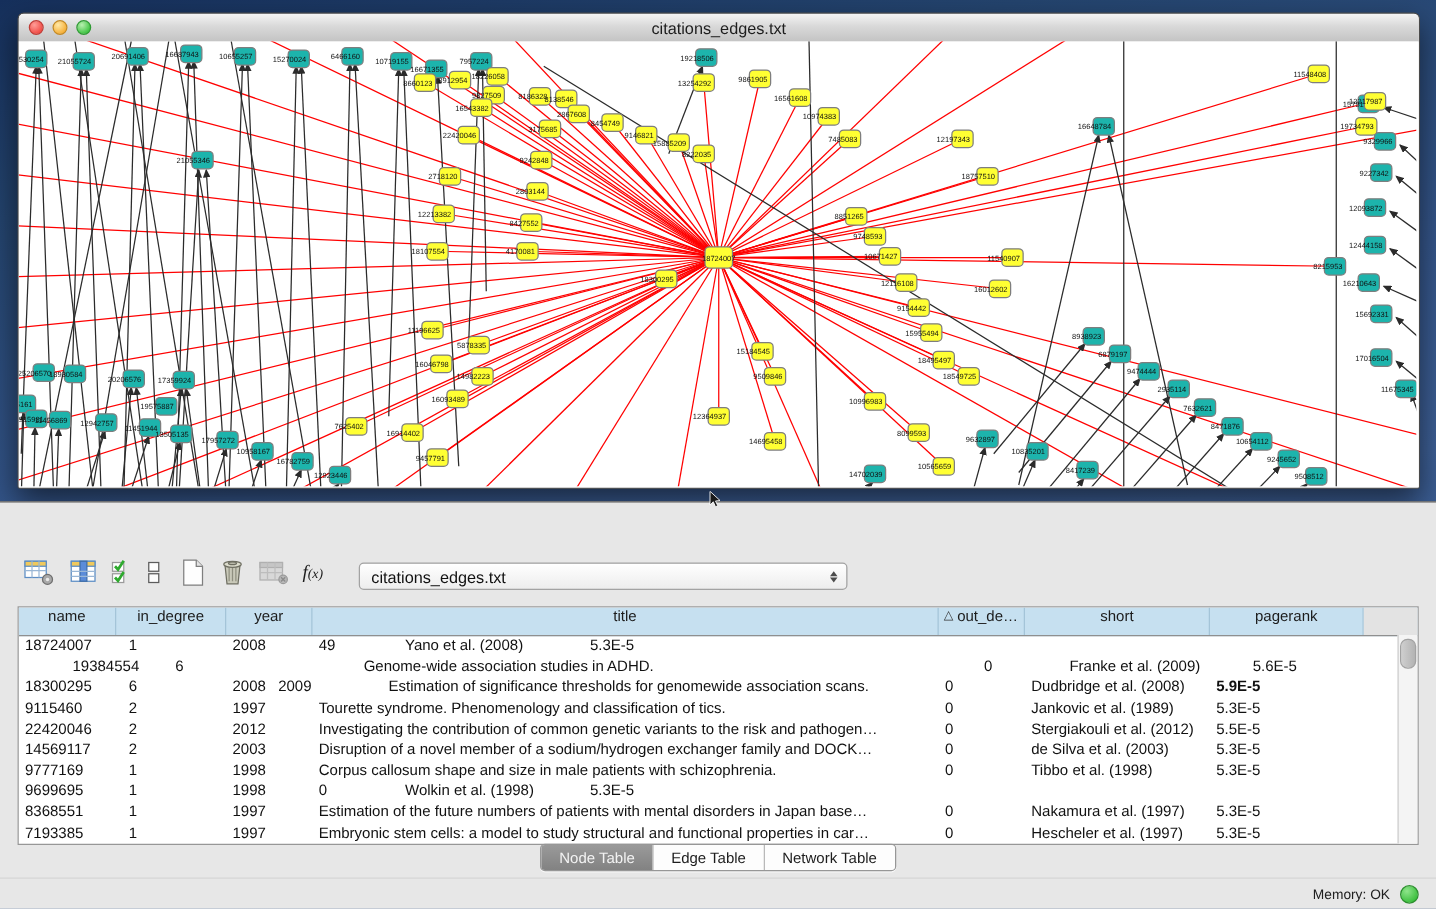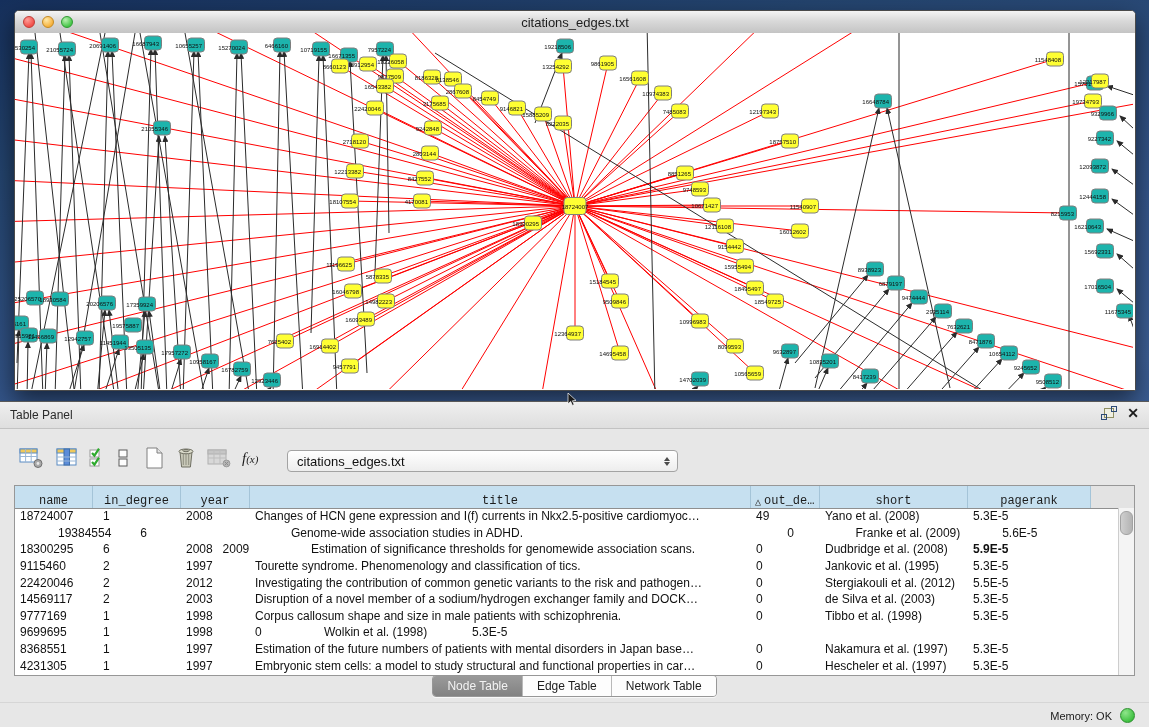--- a/index.html
+++ b/index.html
@@ -45,22 +45,22 @@
       box-shadow:inset 0 1px 0 #fff;}
   .combo .val{margin-left:9px;flex:1;}
   .combo .arrows{display:flex;flex-direction:column;align-items:center;margin-right:7px;gap:1px;}
   .combo .arrows span{width:0;height:0;border-left:3.5px solid transparent;border-right:3.5px solid transparent;}
   .combo .arrows .up{border-bottom:4px solid #4c4c4c;}
   .combo .arrows .dn{border-top:4px solid #4c4c4c;}
   
   .datatable{position:absolute;left:14px;top:83px;width:1121px;height:191px;box-sizing:border-box;
       border:1px solid #979797;background:#fff;overflow:hidden;}
   .thead{display:flex;height:22px;background:#c6e0f0;border-bottom:1px solid #8f8f8f;}
-  .th{box-sizing:border-box;border-right:1px solid #a4c4d8;display:flex;align-items:flex-end;
-      justify-content:center;font-size:12px;color:#1c1c1c;overflow:hidden;white-space:nowrap;font-family:Liberation Mono, monospace;}
+  .th{box-sizing:border-box;border-right:1px solid #a4c4d8;display:flex;align-items:flex-start;
+      justify-content:center;font-size:12px;color:#1c1c1c;overflow:hidden;white-space:nowrap;}
   .th.sorted{justify-content:flex-start;padding-left:4px;}
   .th .sort-tri{font-size:10px;margin-right:3px;color:#333;}
   .th.filler{background:#e3e3e3;border-right:none;flex:1;}
   .tbody{position:absolute;left:0;top:22px;right:15px;bottom:0;overflow:hidden;}
   .tr{display:flex;height:16.6px;align-items:center;}
   .td{box-sizing:border-box;padding-left:5px;font-size:12px;color:#111;
       overflow:hidden;white-space:nowrap;}
   .vscroll{position:absolute;right:0;top:22px;bottom:0;width:15px;background:#f4f4f4;
       border-left:1px solid #cdcdcd;}
   .vthumb{position:absolute;left:1px;top:3px;width:11px;height:22px;border-radius:6px;
@@ -479,31 +479,20 @@
         <text x="560" y="175.5" font-size="6" text-anchor="middle" fill="#111" font-family="Liberation Sans,sans-serif">18724007</text>
       </svg>
   </div>
 </div>
 
 <svg class="cursor" viewBox="0 0 11 13">
   <polygon points="1,0 1,11 3.6,8.4 5.4,12.4 7.2,11.6 5.4,7.8 9,7.4" fill="#1a1a1a" stroke="#fff" stroke-width="0.7"></polygon>
 </svg>
 
 <div class="table-panel">
-  <div class="panel-titlebar">
-    <span class="panel-title">Table Panel</span>
-    <span class="panel-title-icons">
-      <span class="float-icon">
-        <span class="sq1"></span>
-          <span class="sq2"></span>
-          <span class="sq3"></span>
-      </span>
-      <span class="close-x">✕</span>
-    </span>
-  </div>
 
   <div class="toolbar">
     <span class="tool-btn" style="margin-left:18px">
       <svg width="26" height="24" viewBox="0 0 26 24">
         <rect x="2" y="3" width="17" height="13" fill="#fff" stroke="#5b8cc4"></rect>
         <rect x="2" y="3" width="17" height="4" fill="#f0c95c" stroke="#5b8cc4"></rect>
         <path d="M7.6,3 V16 M13.2,3 V16 M2,10.5 H19" stroke="#9ab7d6" fill="none"></path>
         <circle cx="20" cy="17.5" r="4" fill="#a9a9a9" stroke="#6f6f6f"></circle>
         <circle cx="20" cy="17.5" r="1.4" fill="#e8e8e8"></circle>
       </svg>
@@ -589,21 +578,20 @@
         <div class="th" style="width: 123px;">
           <span>pagerank</span>
         </div>
         <div class="th filler"></div>
       </div>
     <div class="tbody" id="tbody">
         <div class="tr">
           <div class="td" style="width: 78px;">18724007</div>
           <div class="td" style="width: 88px; padding-left: 10px;">1</div>
           <div class="td" style="width: 69px;">2008</div>
-          <div class="td" style="width: 501px;">Changes of HCN gene expression and I(f) currents in Nkx2.5-positive cardiomyoc…</div>
           <div class="td" style="width: 69px;">49</div>
           <div class="td" style="width: 148px;">Yano et al. (2008)</div>
           <div class="td" style="width: 123px;">5.3E-5</div>
         </div>
         <div class="tr">
           <div class="td" style="width: 78px; margin-left: 38px;">19384554</div>
           <div class="td" style="width: 88px; padding-left: 10px;">6</div>
           <div class="td" style="width: 69px; margin-top: 33px;">2009</div>
           <div class="td" style="width: 501px;">Genome-wide association studies in ADHD.</div>
           <div class="td" style="width: 69px;">0</div>
@@ -618,21 +606,21 @@
           <div class="td" style="width: 69px;">0</div>
           <div class="td" style="width: 148px;">Dudbridge et al. (2008)</div>
           <div class="td" style="width: 123px; font-weight: bold;">5.9E-5</div>
         </div>
         <div class="tr">
           <div class="td" style="width: 78px;">9115460</div>
           <div class="td" style="width: 88px; padding-left: 10px;">2</div>
           <div class="td" style="width: 69px;">1997</div>
           <div class="td" style="width: 501px;">Tourette syndrome. Phenomenology and classification of tics.</div>
           <div class="td" style="width: 69px;">0</div>
-          <div class="td" style="width: 148px;">Jankovic et al. (1995)</div>
+          <div class="td" style="width: 148px;">Jankovic et al. (1989)</div>
           <div class="td" style="width: 123px;">5.3E-5</div>
         </div>
         <div class="tr">
           <div class="td" style="width: 78px;">22420046</div>
           <div class="td" style="width: 88px; padding-left: 10px;">2</div>
           <div class="td" style="width: 69px;">2012</div>
           <div class="td" style="width: 501px;">Investigating the contribution of common genetic variants to the risk and pathogen…</div>
           <div class="td" style="width: 69px;">0</div>
           <div class="td" style="width: 148px;">Stergiakouli et al. (2012)</div>
           <div class="td" style="width: 123px;">5.5E-5</div>
@@ -666,21 +654,21 @@
         <div class="tr">
           <div class="td" style="width: 78px;">8368551</div>
           <div class="td" style="width: 88px; padding-left: 10px;">1</div>
           <div class="td" style="width: 69px;">1997</div>
           <div class="td" style="width: 501px;">Estimation of the future numbers of patients with mental disorders in Japan base…</div>
           <div class="td" style="width: 69px;">0</div>
           <div class="td" style="width: 148px;">Nakamura et al. (1997)</div>
           <div class="td" style="width: 123px;">5.3E-5</div>
         </div>
         <div class="tr">
-          <div class="td" style="width: 78px;">4231305</div>
+          <div class="td" style="width: 78px;">7193385</div>
           <div class="td" style="width: 88px; padding-left: 10px;">1</div>
           <div class="td" style="width: 69px;">1997</div>
           <div class="td" style="width: 501px;">Embryonic stem cells: a model to study structural and functional properties in car…</div>
           <div class="td" style="width: 69px;">0</div>
           <div class="td" style="width: 148px;">Hescheler et al. (1997)</div>
           <div class="td" style="width: 123px;">5.3E-5</div>
         </div>
       </div>
     <div class="vscroll">
       <div class="vthumb"></div>

